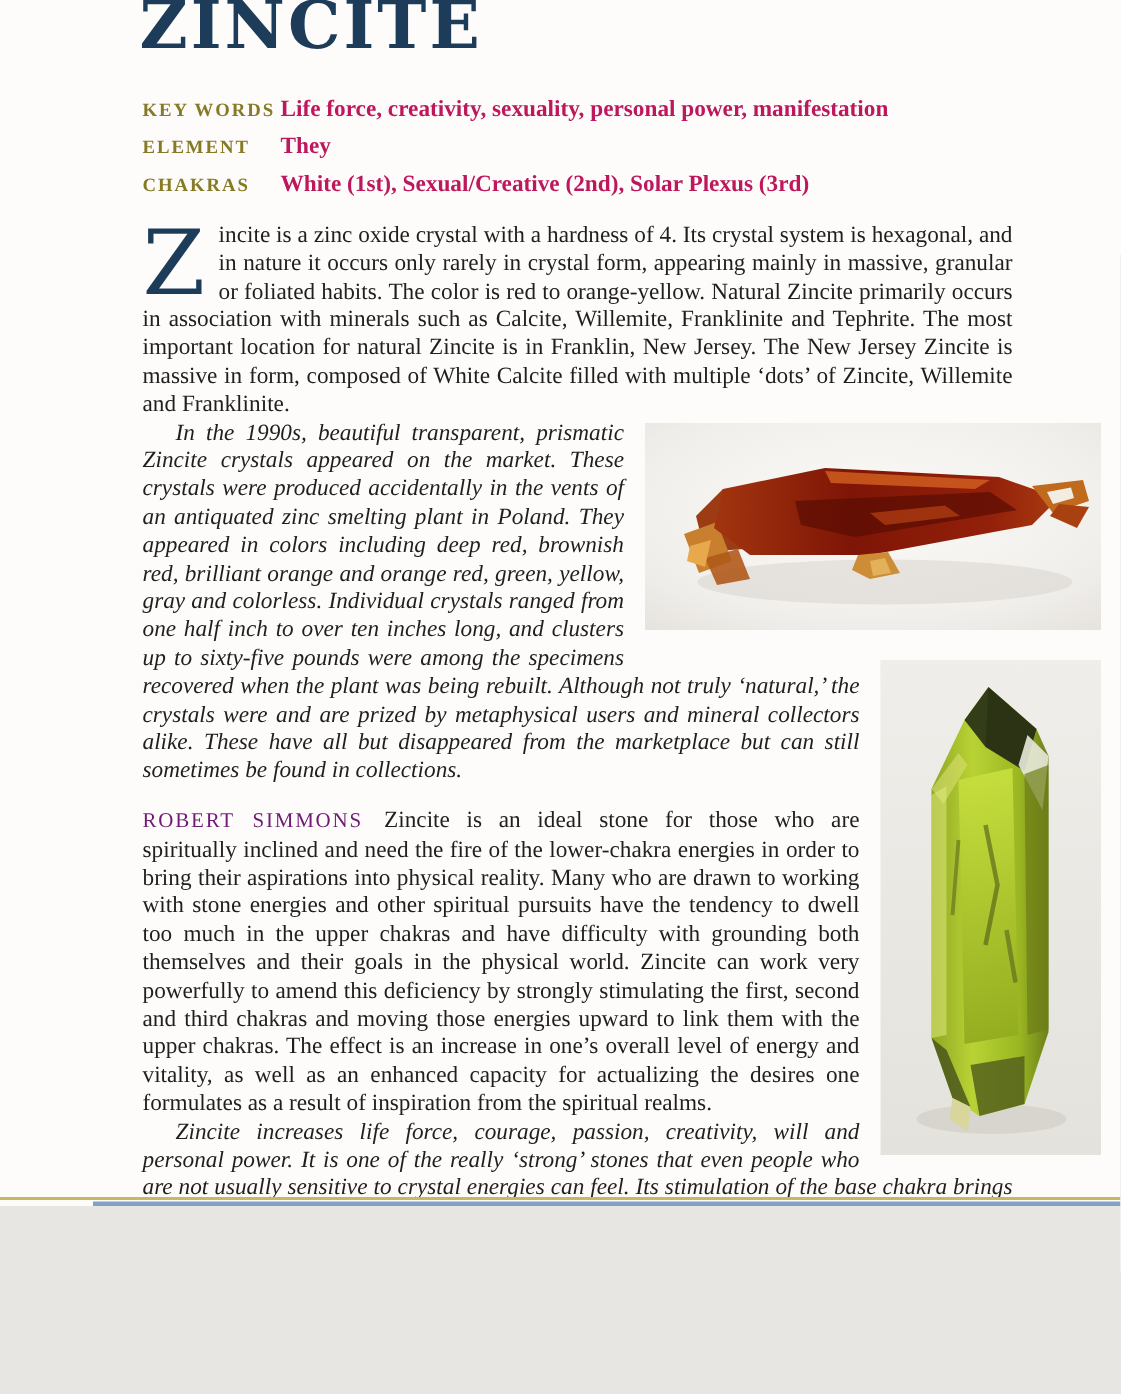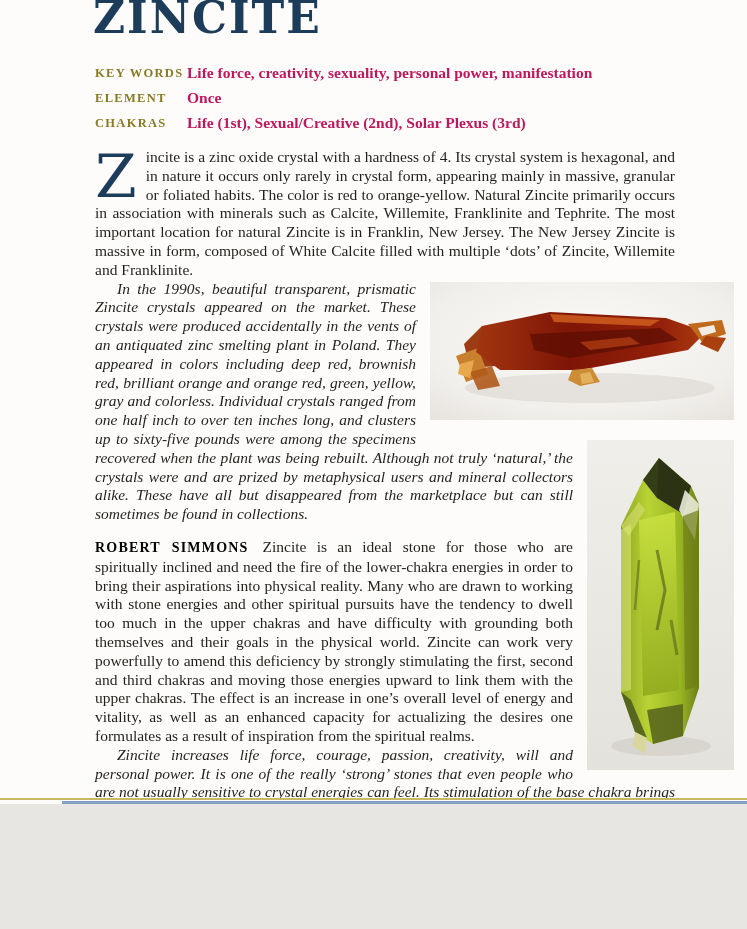--- a/index.html
+++ b/index.html
@@ -59,49 +59,49 @@
     margin:2px -59px 12px 14px; 
   }
   .photo-green{
     clear:right;
     width:147px;height:330px;
     margin:8px -59px 10px 14px;
   }
   .indent{text-indent:22px;font-style:italic;}
   .section{margin-top:14px !important;}
   .rs-label{
-    font-weight:bold;
+    font-weight:normal;
     font-size:14px;
     letter-spacing:1.2px;
-    color:#000000;
+    color:#701a75;
     padding-right:14px;
   }
   .rule{position:absolute;}
   .rule-tan{left:0;right:0;bottom:4px;height:2px;background:#c9b863;}
   .rule-blue{left:62px;right:0;bottom:0;height:3px;background:#84a3c2;}
 </style>
 </head>
 <body>
 
 <div class="page">
 
   <h1 class="page-title">ZINCITE</h1>
 
   <div class="attrs">
     <div class="attr-row">
       <span class="attr-label">KEY WORDS</span>
       <span class="attr-value">Life force, creativity, sexuality, personal power, manifestation</span>
     </div>
     <div class="attr-row">
       <span class="attr-label">ELEMENT</span>
-      <span class="attr-value">Once</span>
+      <span class="attr-value">They</span>
     </div>
     <div class="attr-row">
       <span class="attr-label">CHAKRAS</span>
-      <span class="attr-value">Life (1st), Sexual/Creative (2nd), Solar Plexus (3rd)</span>
+      <span class="attr-value">White (1st), Sexual/Creative (2nd), Solar Plexus (3rd)</span>
     </div>
   </div>
 
   <div class="body-col">
 
     <p><span class="dropcap">Z</span><span>incite is a zinc oxide crystal with a hardness of 4. Its crystal system is hexagonal, and in nature it occurs only rarely in crystal form, appearing mainly in massive, granular or foliated habits. The color is red to orange-yellow. Natural Zincite primarily occurs in association with minerals such as Calcite, Willemite, Franklinite and Tephrite. The most important location for natural Zincite is in Franklin, New Jersey. The New Jersey Zincite is massive in form, composed of White Calcite filled with multiple ‘dots’ of Zincite, Willemite and Franklinite.</span></p>
 
     <div class="photo photo-red">
       <svg width="304" height="138" viewBox="0 0 304 138">
         <defs>

